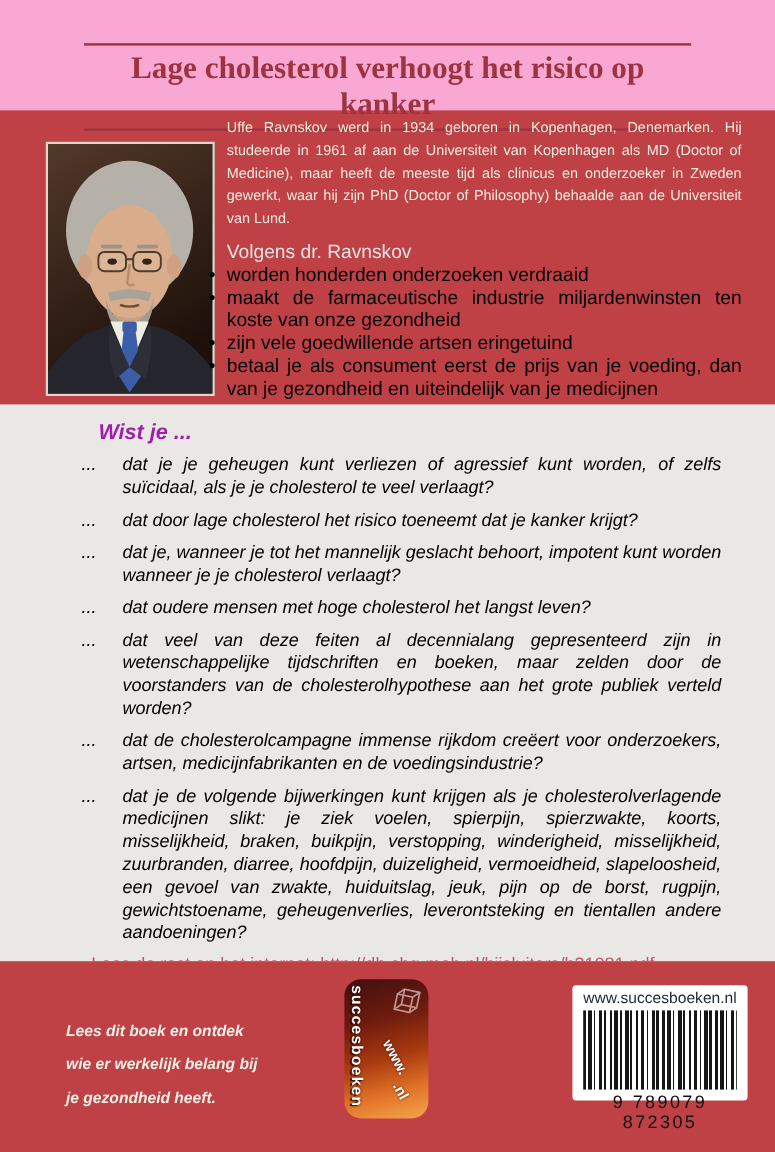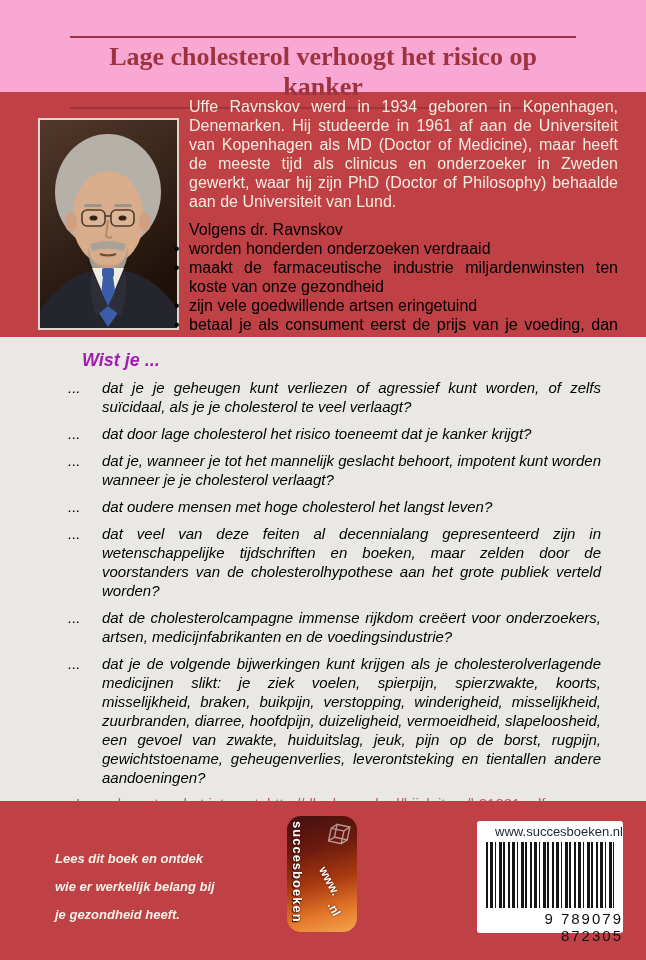--- a/index.html
+++ b/index.html
@@ -46,30 +46,30 @@
   .photo-frame {
     float: left;
     width: 137px; height: 208px;
     margin: 21px 10px 0 -17px;
     border: 2px solid #ded6ca;
     background: #2a190f;
   }
   .photo-frame svg { display:block; }
   .bio {
     margin: 0;
-    font-size: 16px;
+    font-size: 12px;
     line-height: 19px;
     text-align: justify;
     color: #f2ecdf;
   }
   .claims-intro {
     margin: 9px 0 0 0;
     font-size: 16px;
     line-height: 19px;
-    color: #000000;
+    color: #e5e5e5;
   }
   .claim {
     font-size: 16px;
     line-height: 19px;
     color: #000000;
     text-align: justify;
     padding-left: 15px;
     text-indent: -15px;
   }
   .claim .bullet { display: inline-block; width: 15px; text-indent: 0; }
@@ -146,26 +146,26 @@
     color: #fff;
     text-shadow: 0 0 2px #3a0d05;
     transform: rotate(62deg);
   }
   .logo-www { right: 12px; bottom: 44px; }
   .logo-nl  { right: 16px; bottom: 16px; }
   .logo-cube { position: absolute; top: 6px; right: 5px; transform: rotate(12deg); opacity: .55; }
   .barcode-box {
     position: absolute;
     right: 23px; top: 20px;
-    width: 146px; height: 112px;
+    width: 146px; height: 96px;
     background: #ffffff;
     border-radius: 3px;
     box-sizing: border-box;
     padding-top: 3px;
-    text-align: right;
+    text-align: center;
   }
   .bc-site {
     font-size: 13px;
     line-height: 16px;
     color: #1c2736;
   }
   .bc-bars {
     height: 66px;
     margin: 2px 9px 0 9px;
     background: repeating-linear-gradient(90deg,

